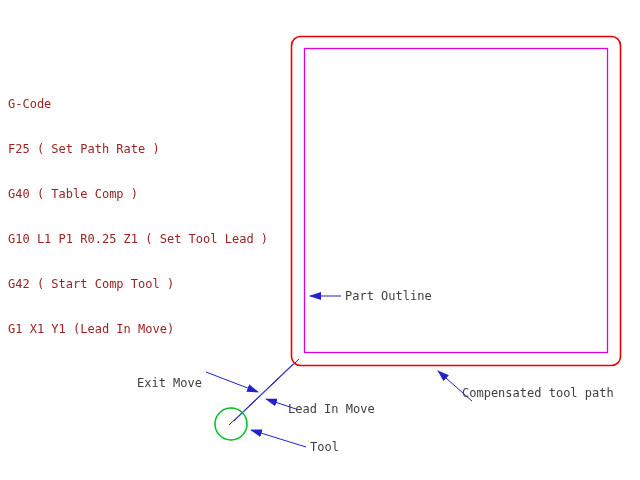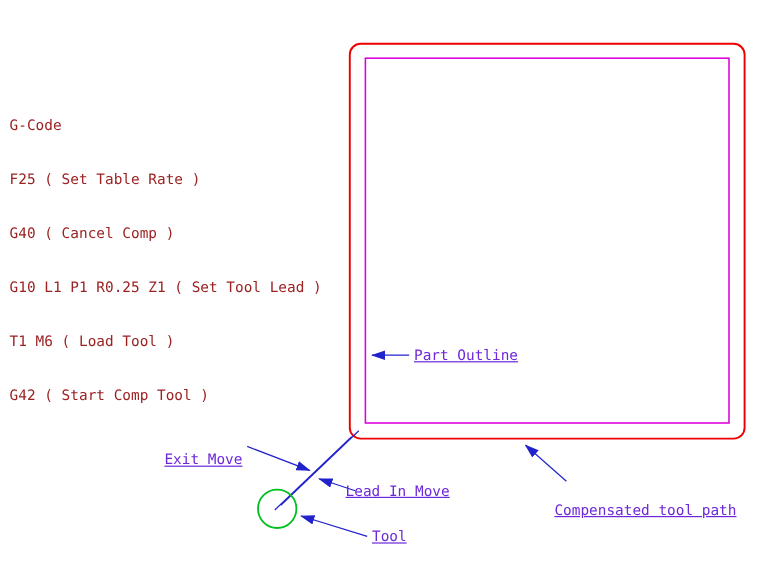--- a/index.html
+++ b/index.html
@@ -27,29 +27,28 @@
     font-size: 12px;
     line-height: 15px;
     color: #9b2222;
     white-space: pre;
   }
 
   .label {
     position: absolute;
     font-size: 12px;
     line-height: 14px;
-    color: #6d28d9;
+    color: #404040;
     white-space: pre;
-    text-decoration: underline;
   }
 
   .lbl-part-outline        { left: 345px; top: 289px; }
   .lbl-exit-move           { left: 137px; top: 376px; }
   .lbl-lead-in-move        { left: 288px; top: 402px; }
-  .lbl-comp-tool-path      { left: 462px; top: 418px; }
+  .lbl-comp-tool-path      { left: 462px; top: 386px; }
   .lbl-tool                { left: 310px; top: 440px; }
 </style>
 </head>
 <body>
 
 <div class="canvas">
 
   <svg class="draw" viewBox="0 0 640 480">
     <defs>
       <marker id="arrow" viewBox="0 0 12 8" refX="11" refY="4" markerWidth="12" markerHeight="8" orient="auto">
@@ -73,25 +72,25 @@
 
     <line x1="296" y1="409" x2="266" y2="399" stroke-width="1" marker-end="url(#arrow)" stroke="#2222cc"></line>
 
     <line x1="472" y1="401" x2="438" y2="371" stroke-width="1" marker-end="url(#arrow)" stroke="#2222cc"></line>
 
     <line x1="306" y1="447" x2="251" y2="430" stroke-width="1" marker-end="url(#arrow)" stroke="#2222cc"></line>
   </svg>
 
   <div class="gcode">
     <div>G-Code</div>
-    <div>F25 ( Set Table Rate )</div>
-    <div>G40 ( Cancel Comp )</div>
+    <div>F25 ( Set Path Rate )</div>
+    <div>G40 ( Table Comp )</div>
     <div>G10 L1 P1 R0.25 Z1 ( Set Tool Lead )</div>
-    <div>T1 M6 ( Load Tool )</div>
     <div>G42 ( Start Comp Tool )</div>
+    <div>G1 X1 Y1 (Lead In Move)</div>
     
     
     
     
     
   </div>
 
   <div class="label lbl-part-outline">Part Outline</div>
 
   <div class="label lbl-exit-move">Exit Move</div>

